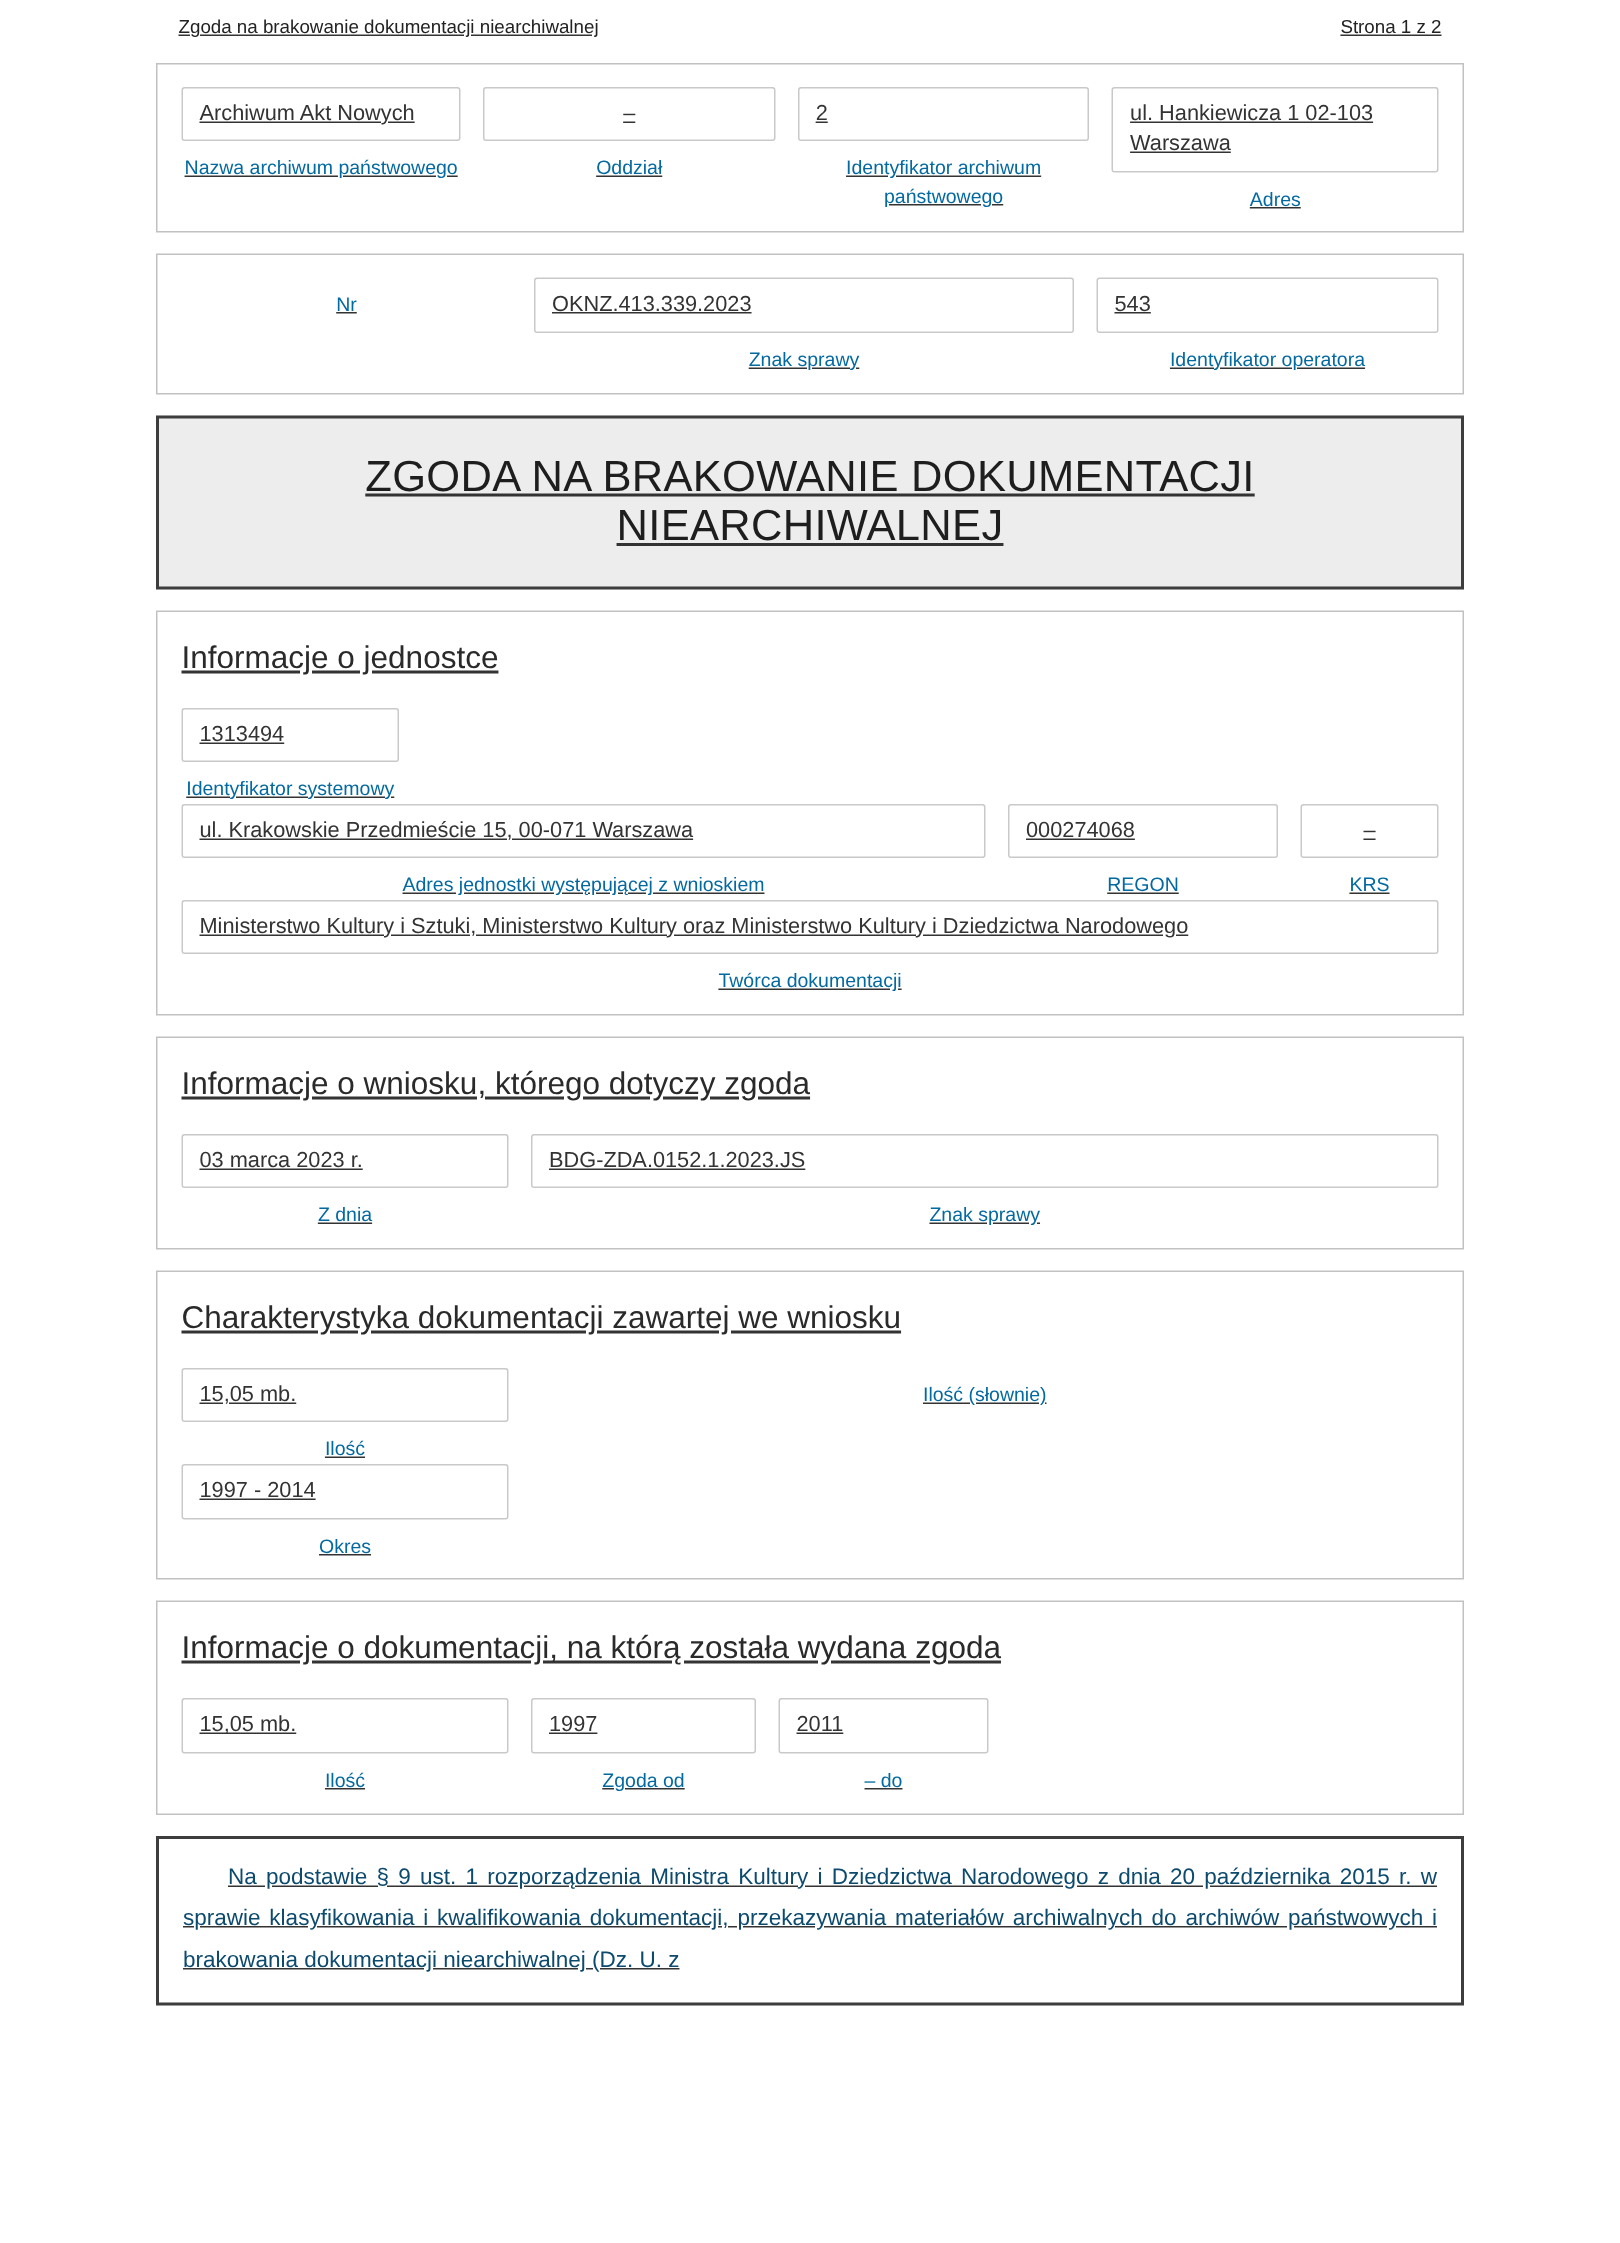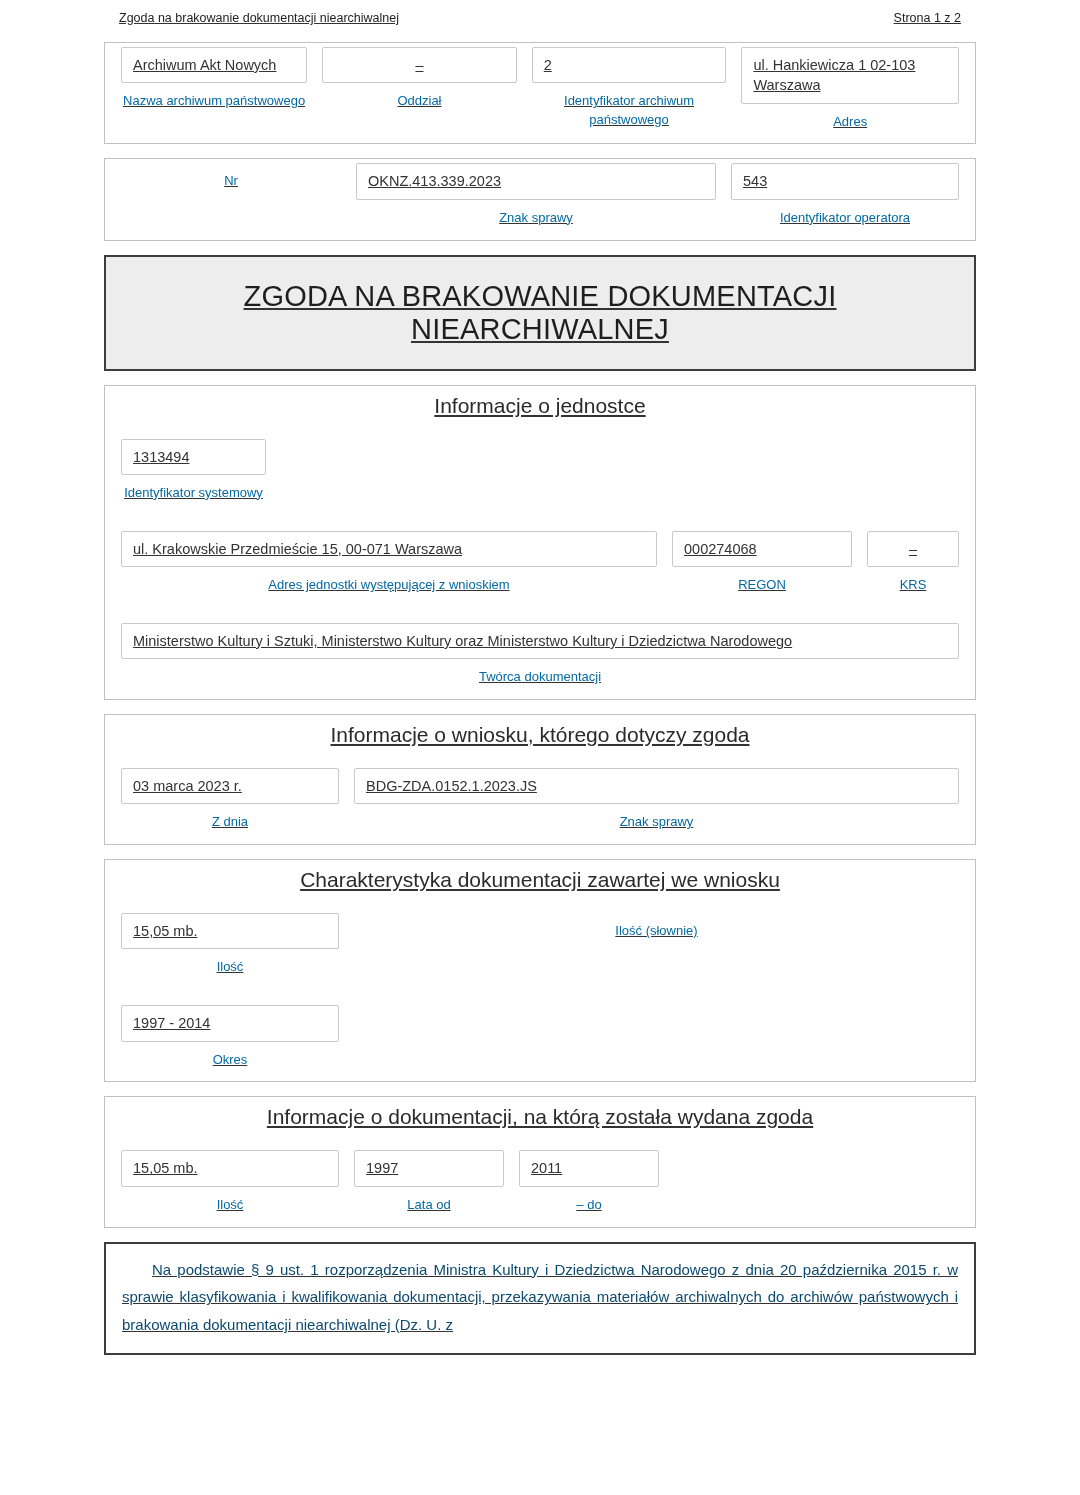--- a/index.html
+++ b/index.html
@@ -14,39 +14,39 @@
   }
   
   .runhead {
     display:flex; justify-content:space-between; align-items:center;
     padding:11px 67px 9px 67px; font-size:12.5px; color:#222;
   }
   
   .section {
     border:1px solid #c1c1c1;
     margin:8px 52px 14px 52px;
-    padding:4px 16px 12px 16px;
+    padding:15px 16px 12px 16px;
     background:#ffffff;
   }
   .title-banner {
     border:2px solid #3d3d3d;
     background:#ededed;
     margin:14px 52px 14px 52px;
     padding:23px 10px;
     text-align:center;
     font-size:29px;
     letter-spacing:0.2px;
     color:#1e1e1e;
   }
   .sec-heading {
-    text-align:center; font-weight:400; font-size:21px; color:#2a2a2a;
+    text-align:left; font-weight:400; font-size:21px; color:#2a2a2a;
     margin:4px 0 21px 0;
   }
   .row { display:flex; gap:15px; align-items:flex-start; }
-  .row + .row { margin-top:28px; }
+  .row + .row { }
   .field { display:flex; flex-direction:column; min-width:0; }
   .grow { flex:1 1 auto; }
   .box {
     border:1px solid #c9c9c9; border-radius:2px; background:#ffffff;
     padding:7px 11px; font-size:14.5px; line-height:1.4; color:#333;
     min-height:35px; display:flex; align-items:center;
   }
   .box.center { justify-content:center; }
   .lbl {
     text-align:center; font-size:13px; line-height:1.45; color:#0369a1;
@@ -175,21 +175,21 @@
 
   <div class="section">
     <h2 class="sec-heading">Informacje o dokumentacji, na którą została wydana zgoda</h2>
     <div class="row">
       <div class="field" style="width:218px">
         <div class="box">15,05 mb.</div>
         <div class="lbl">Ilość</div>
       </div>
       <div class="field" style="width:150px">
         <div class="box">1997</div>
-        <div class="lbl">Lata od</div>
+        <div class="lbl">Zgoda od</div>
       </div>
       <div class="field" style="width:140px">
         <div class="box">2011</div>
         <div class="lbl">– do</div>
       </div>
     </div>
   </div>
 
   <div class="legal">
     <p>Na podstawie § 9 ust. 1 rozporządzenia Ministra Kultury i Dziedzictwa Narodowego z dnia 20 października 2015 r. w sprawie klasyfikowania i kwalifikowania dokumentacji, przekazywania materiałów archiwalnych do archiwów państwowych i brakowania dokumentacji niearchiwalnej (Dz. U. z</p>

